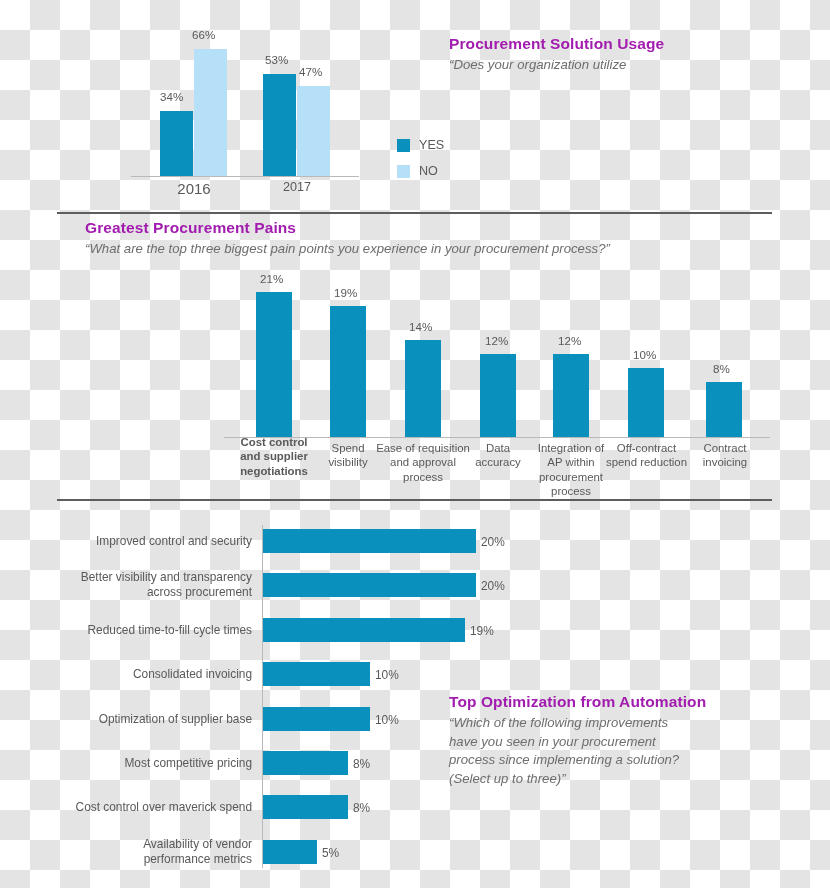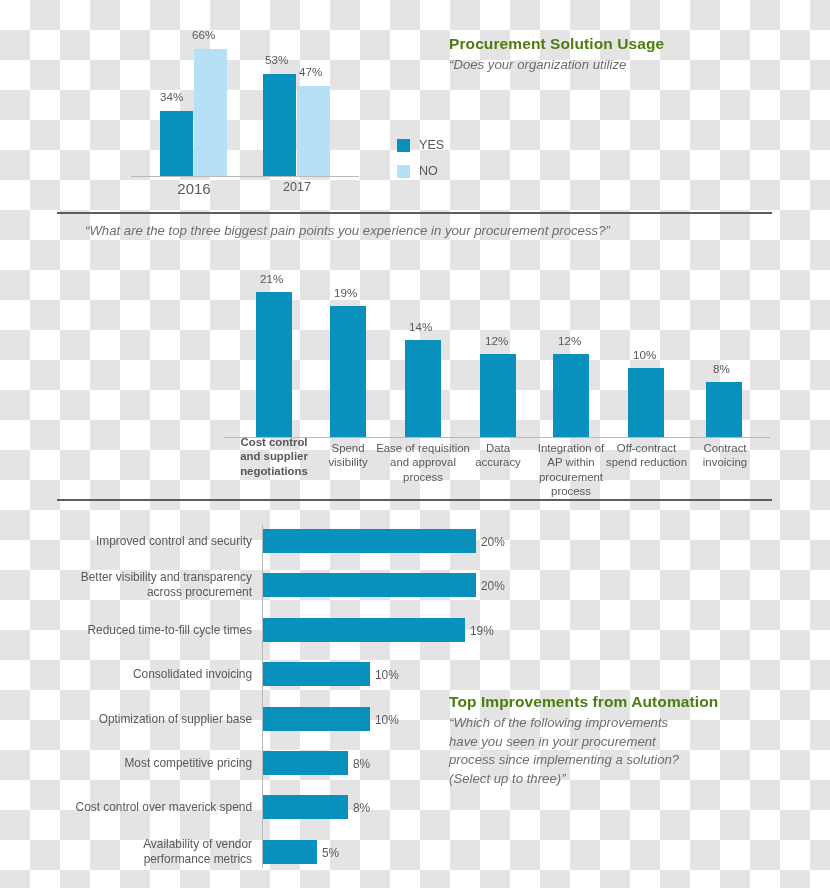--- a/index.html
+++ b/index.html
@@ -22,21 +22,21 @@
   .canvas {
     position: relative;
     width: 830px;
     height: 888px;
   }
 
   
   .sec-title {
     font-size: 15.5px;
     font-weight: bold;
-    color: #4d7c0f;
+    color: #a21caf;
     letter-spacing: 0.1px;
     white-space: nowrap;
   }
   .sec-sub {
     font-size: 13.2px;
     font-style: italic;
     color: #6d6d6d;
     line-height: 1.32;
   }
   .sec-sub div { white-space: nowrap; }
@@ -152,20 +152,21 @@
         <div>“Does your organization utilize</div>
       </div>
     </div>
   </div>
 
   <div class="divider" style="left:57px; top:212px; width:715px;"></div>
 
   <div>
 
     <div style="position:absolute; left:85px; top:219px;">
+      <div class="sec-title">Greatest Procurement Pains</div>
       <div class="sec-sub" style="margin-top:3px;text-align:right;">
         <div>“What are the top three biggest pain points you experience in your procurement process?”</div>
       </div>
     </div>
 
     <div class="bar" style="left:256px; top:292px; width:36px; height:145px;"></div>
     <div class="value-label" style="left:260px; top:272px;">21%</div>
 
     <div class="bar" style="left:330px; top:306px; width:36px; height:131px;"></div>
     <div class="value-label" style="left:334px; top:286px;">19%</div>
@@ -257,21 +258,21 @@
     </div>
 
     <div class="hbar-row" style="top:840px;">
       <div class="hbar-cat" style="top:-3px;">Availability of vendor
 performance metrics</div>
       <div class="hbar-fill" style="top:0px; width:54px;"></div>
       <div class="hbar-val" style="left:322px; top:6px;">5%</div>
     </div>
 
     <div style="position:absolute; left:449px; top:693px;">
-      <div class="sec-title">Top Improvements from Automation</div>
+      <div class="sec-title">Top Optimization from Automation</div>
       <div class="sec-sub" style="margin-top:3px; line-height:1.42;">
         <div>“Which of the following improvements</div>
         <div>have you seen in your procurement</div>
         <div>process since implementing a solution?</div>
         <div>(Select up to three)”</div>
       </div>
     </div>
   </div>
 
 </div>

